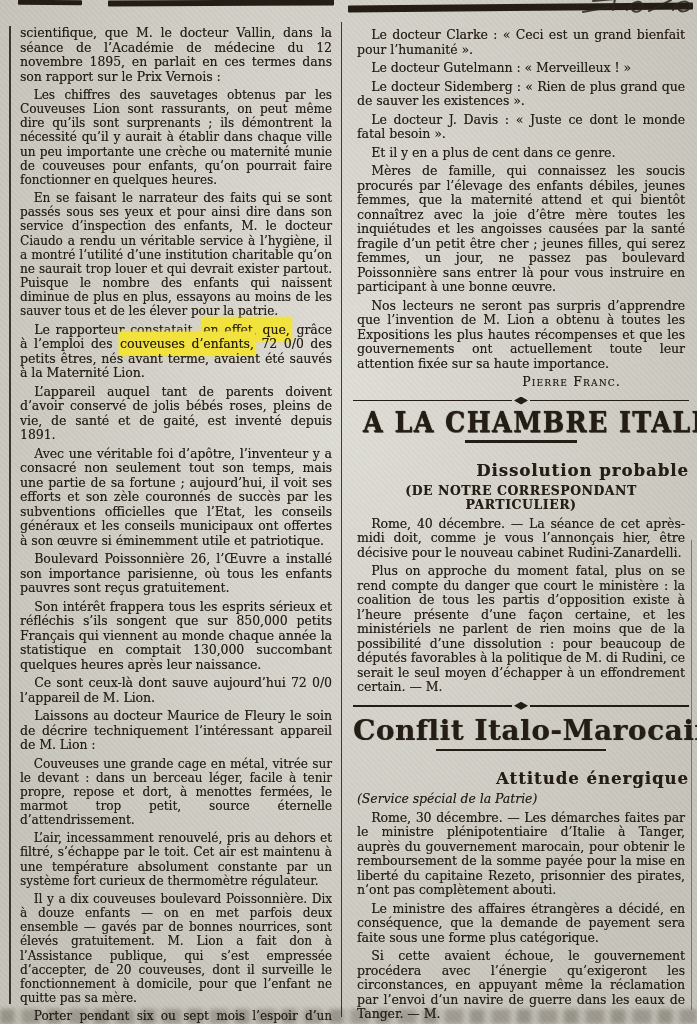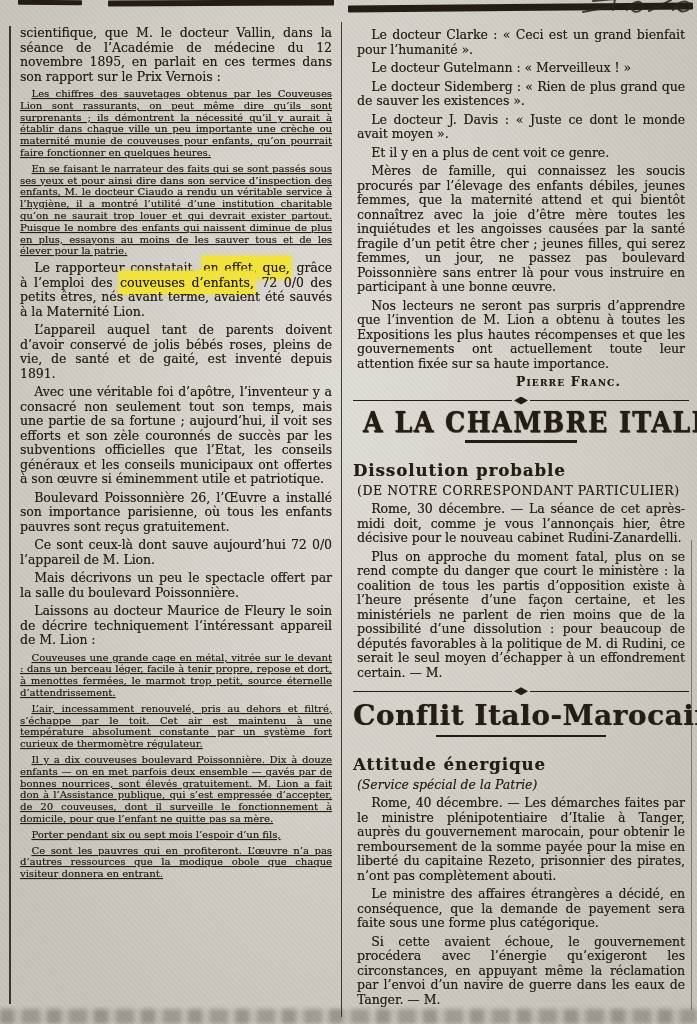--- a/index.html
+++ b/index.html
@@ -17,21 +17,21 @@
       repeating-linear-gradient(47deg, rgba(90,80,60,.035) 0 2px, rgba(255,255,255,.03) 2px 4px),
       var(--paper);
     font-family:"DejaVu Serif","Liberation Serif",serif;
     color:var(--ink);
   }
   .col{position:absolute;text-align:justify;}
   .col p{margin:4px;text-indent:1.15em;
     font-size:12.4px;line-height:1.17;
     text-shadow:0.2px 0.2px 0.6px rgba(40,30,18,.55);}
   .col p.noindent{text-indent:0;}
-  .col p.small{font-size:10px;line-height:1.18;text-decoration:underline;}
+  .col p.small{font-size:12px;line-height:1.18;}
   .col p.gap{margin-top:4px;}
   #left-col{left:16px;top:22px;width:320px;}
   #right-col{left:353px;top:24px;width:336px;}
 
   mark.hl{background:var(--highlight);color:inherit;padding:4px 1px;
     box-shadow:0 0 3px 1px rgba(241,226,62,.75);}
 
   
   .vrule{position:absolute;width:2px;background:var(--rule);}
   #rule-left{left:9px;top:26px;height:978px;width:1.6px;}
@@ -65,28 +65,28 @@
     margin-top:4px;white-space:nowrap;
     text-shadow:0 0 1.1px var(--ink), .5px .5px 0 rgba(36,29,21,.6);}
   .underline-dbl{width:112px;margin:3px auto 6px;height:3px;
     border-top:2px solid var(--ink);border-bottom:1.6px solid var(--ink);}
   .headline-conflit{
     text-align:center;font-weight:bold;font-size:28px;line-height:1.05;
     letter-spacing:.5px;margin-top:6px;white-space:nowrap;
     text-shadow:.4px .4px .7px rgba(36,29,21,.7);}
   .underline-single{width:170px;margin:4px auto 8px;height:2.2px;background:var(--ink);}
 
-  .subhead{text-align:left;font-weight:bold;font-size:16.5px;margin:18px 0 3px;
+  .subhead{text-align:right;font-weight:bold;font-size:16.5px;margin:18px 0 3px;
     letter-spacing:1px;text-shadow:.3px .3px .6px rgba(36,29,21,.6);}
-  .byline-caps{font-size:11px;font-weight:normal;letter-spacing:.6px;margin:1px 0 2px;
-    text-indent:0 !important;text-align:left;}
+  .byline-caps{font-size:11px;font-weight:bold;letter-spacing:.6px;margin:1px 0 2px;
+    text-indent:0 !important;text-align:center;}
   .byline-italic{font-style:italic;font-size:13.5px;margin:0 0 2px;
     text-indent:0 !important;}
   .signature{text-align:right;padding-right:64px;font-variant:small-caps;
-    font-weight:bold;letter-spacing:1.2px;font-size:13.5px;margin-top:3px;
+    font-weight:normal;letter-spacing:1.2px;font-size:13.5px;margin-top:3px;
     text-indent:0 !important;}
 </style>
 </head>
 <body>
 
 <div class="topbar" id="topbar-a"></div>
 <div class="topbar" id="topbar-b"></div>
 <div class="topbar" id="topbar-c"></div>
 <svg id="handwriting" viewBox="0 0 120 22">
   <path d="M8 14 L34 9 M18 3 L40 1 38 12 M52 12 C58 2 66 2 68 8 66 15 58 16 56 9 M74 13 L96 2 M98 12 C104 1 114 2 115 8 113 15 104 15 103 9" stroke="#2a241c" stroke-width="2" fill="none" stroke-linecap="round" opacity=".85"></path>
@@ -99,59 +99,59 @@
 <div class="col" id="left-col">
   <p class="noindent">scientifique, que M. le docteur Vallin, dans la séance de l’Académie de médecine du 12 novembre 1895, en parlait en ces termes dans son rapport sur le Prix Vernois :</p>
   <p class="small gap">Les chiffres des sauvetages obtenus par les Couveuses Lion sont rassurants, on peut même dire qu’ils sont surprenants ; ils démontrent la nécessité qu’il y aurait à établir dans chaque ville un peu importante une crèche ou maternité munie de couveuses pour enfants, qu’on pourrait faire fonctionner en quelques heures.</p>
   <p class="small">En se faisant le narrateur des faits qui se sont passés sous ses yeux et pour ainsi dire dans son service d’inspection des enfants, M. le docteur Ciaudo a rendu un véritable service à l’hygiène, il a montré l’utilité d’une institution charitable qu’on ne saurait trop louer et qui devrait exister partout. Puisque le nombre des enfants qui naissent diminue de plus en plus, essayons au moins de les sauver tous et de les élever pour la patrie.</p>
   <p class="gap">
     <span>Le rapporteur constatait, </span><mark class="hl">en effet, que,</mark><span> grâce à l’emploi des </span><mark class="hl">couveuses d’enfants,</mark><span> 72 0/0 des petits êtres, nés avant terme, avaient été sauvés à la Maternité Lion.</span>
   </p>
   <p>L’appareil auquel tant de parents doivent d’avoir conservé de jolis bébés roses, pleins de vie, de santé et de gaité, est inventé depuis 1891.</p>
   <p>Avec une véritable foi d’apôtre, l’inventeur y a consacré non seulement tout son temps, mais une partie de sa fortune ; aujourd’hui, il voit ses efforts et son zèle couronnés de succès par les subventions officielles que l’Etat, les conseils généraux et les conseils municipaux ont offertes à son œuvre si éminemment utile et patriotique.</p>
   <p>Boulevard Poissonnière 26, l’Œuvre a installé son importance parisienne, où tous les enfants pauvres sont reçus gratuitement.</p>
+  <p>Son intérêt frappera tous les esprits sérieux et réfléchis s’ils songent que sur 850,000 petits Français qui viennent au monde chaque année la statistique en comptait 130,000 succombant quelques heures après leur naissance.</p>
   <p>Ce sont ceux-là dont sauve aujourd’hui 72 0/0 l’appareil de M. Lion.</p>
-  <p>Mais décrivons un peu le spectacle offert par la salle du boulevard Poissonnière.</p>
   <p>Laissons au docteur Maurice de Fleury le soin de décrire techniquement l’intéressant appareil de M. Lion :</p>
   <p class="small gap">Couveuses une grande cage en métal, vitrée sur le devant : dans un berceau léger, facile à tenir propre, repose et dort, à menottes fermées, le marmot trop petit, source éternelle d’attendrissement.</p>
   <p class="small">L’air, incessamment renouvelé, pris au dehors et filtré, s’échappe par le toit. Cet air est maintenu à une température absolument constante par un système fort curieux de thermomètre régulateur.</p>
   <p class="small">Il y a dix couveuses boulevard Poissonnière. Dix à douze enfants — on en met parfois deux ensemble — gavés par de bonnes nourrices, sont élevés gratuitement. M. Lion a fait don à l’Assistance publique, qui s’est empressée d’accepter, de 20 couveuses, dont il surveille le fonctionnement à domicile, pour que l’enfant ne quitte pas sa mère.</p>
   <p class="small">Porter pendant six ou sept mois l’espoir d’un fils,</p>
   <p class="small">Ce sont les pauvres qui en profiteront. L’œuvre n’a pas d’autres ressources que la modique obole que chaque visiteur donnera en entrant.</p>
 </div>
 
 <div class="col" id="right-col">
   <p>Le docteur Clarke : « Ceci est un grand bienfait pour l’humanité ».</p>
   <p>Le docteur Gutelmann : « Merveilleux ! »</p>
   <p>Le docteur Sidemberg : « Rien de plus grand que de sauver les existences ».</p>
-  <p>Le docteur J. Davis : « Juste ce dont le monde avait moyen ».</p>
-  <p class="gap">Et il y en a plus de cent voit ce genre.</p>
+  <p>Le docteur J. Davis : « Juste ce dont le monde fatal besoin ».</p>
+  <p class="gap">Et il y en a plus de cent dans ce genre.</p>
   <p class="gap">Mères de famille, qui connaissez les soucis procurés par l’élevage des enfants débiles, jeunes femmes, que la maternité attend et qui bientôt connaîtrez avec la joie d’être mère toutes les inquiétudes et les angoisses causées par la santé fragile d’un petit être cher ; jeunes filles, qui serez femmes, un jour, ne passez pas boulevard Poissonnière sans entrer là pour vous instruire en participant à une bonne œuvre.</p>
   <p>Nos lecteurs ne seront pas surpris d’apprendre que l’invention de M. Lion a obtenu à toutes les Expositions les plus hautes récompenses et que les gouvernements ont actuellement toute leur attention fixée sur sa haute importance.</p>
   <p class="signature">Pierre Franc.</p>
 
   <div class="divider">
     <span class="line"></span>
     <span class="diamond"></span>
     <span class="line"></span>
   </div>
 
   <div class="headline-cham">A LA CHAMBRE ITALIENNE</div>
   <div class="underline-dbl"></div>
   <div class="subhead">Dissolution probable</div>
   <p class="byline-caps">(DE NOTRE CORRESPONDANT PARTICULIER)</p>
-  <p>Rome, 30 décembre. — La séance de cet après-midi doit, comme je vous l’annonçais hier, être décisive pour le nouveau cabinet Rudini-Zanardelli.</p>
+  <p>Rome, 40 décembre. — La séance de cet après-midi doit, comme je vous l’annonçais hier, être décisive pour le nouveau cabinet Rudini-Zanardelli.</p>
   <p>Plus on approche du moment fatal, plus on se rend compte du danger que court le ministère : la coalition de tous les partis d’opposition existe à l’heure présente d’une façon certaine, et les ministériels ne parlent de rien moins que de la possibilité d’une dissolution : pour beaucoup de députés favorables à la politique de M. di Rudini, ce serait le seul moyen d’échapper à un effondrement certain. — M.</p>
 
   <div class="divider">
     <span class="line"></span>
     <span class="diamond"></span>
     <span class="line"></span>
   </div>
 
   <div class="headline-conflit">Conflit Italo-Marocain</div>
   <div class="underline-single"></div>
   <div class="subhead">Attitude énergique</div>
   <p class="byline-italic">(Service spécial de la Patrie)</p>
-  <p>Rome, 40 décembre. — Les démarches faites par le ministre plénipotentiaire d’Italie à Tanger, auprès du gouvernement marocain, pour obtenir le remboursement de la somme payée pour la mise en liberté du capitaine Rezeto, prisonnier des pirates, n’ont pas complètement abouti.</p>
+  <p>Rome, 30 décembre. — Les démarches faites par le ministre plénipotentiaire d’Italie à Tanger, auprès du gouvernement marocain, pour obtenir le remboursement de la somme payée pour la mise en liberté du capitaine Rezeto, prisonnier des pirates, n’ont pas complètement abouti.</p>
   <p>Le ministre des affaires étrangères a décidé, en conséquence, que la demande de payement sera faite sous une forme plus catégorique.</p>
   <p>Si cette avaient échoue, le gouvernement procédera avec l’énergie qu’exigeront les circonstances, en appuyant même la réclamation par l’envoi d’un navire de guerre dans les eaux de Tanger. — M.</p>
 </div>
 
 </body></html>

